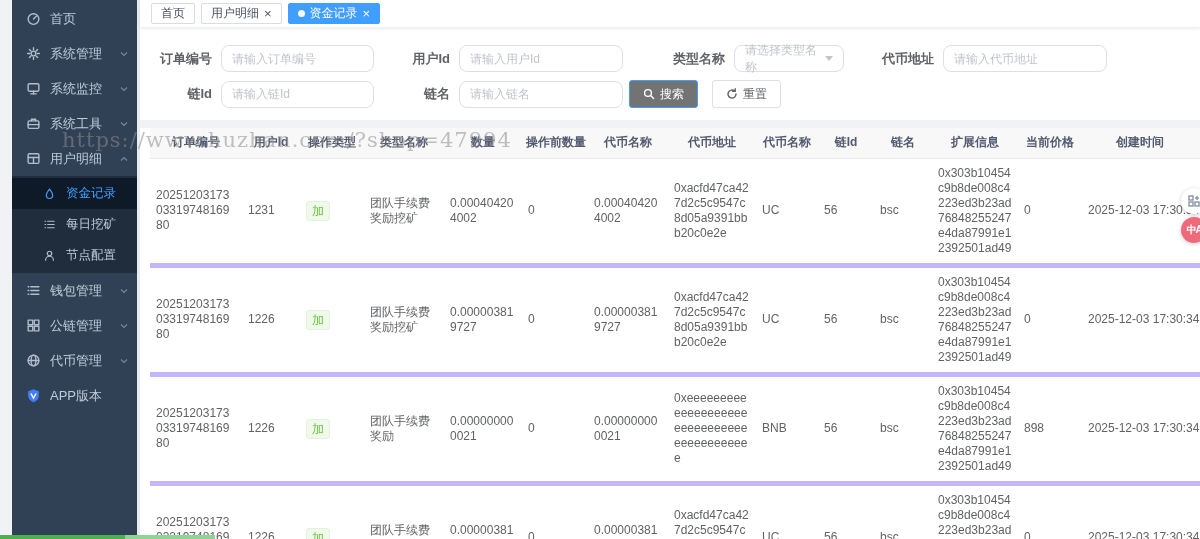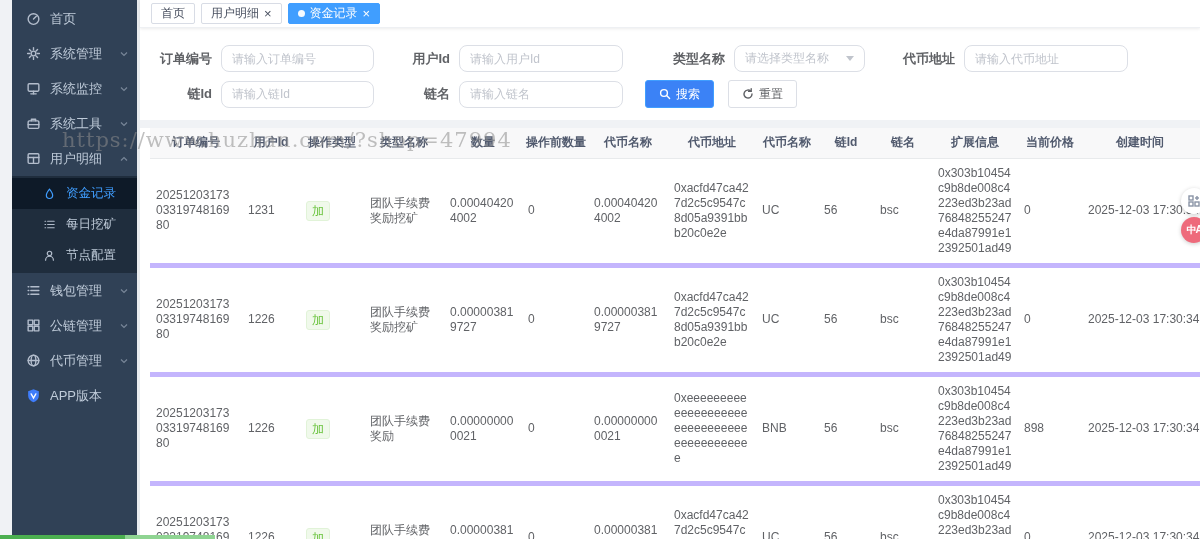--- a/index.html
+++ b/index.html
@@ -31,24 +31,24 @@
   
   .form-card { background:#fff; padding:9px 0 12px 0; flex-shrink:0; }
   .fr { display:flex; align-items:center; margin-top:8px; padding-left:14px; }
   .fg { display:flex; align-items:center; }
   .fg label { font-size:13px; font-weight:bold; color:#606266; text-align:right; margin-right:9px; white-space:nowrap; }
   .lb1 { width:58px; } .lb2 { width:46px; } .lb3 { width:58px; } .lb4 { width:58px; }
   .fg2 { margin-left:30px; } .fg3 { margin-left:44px; } .fg4 { margin-left:32px; }
   .inp, .sel { height:27px; border:1px solid #dcdfe6; border-radius:8px; font-size:12px; color:#606266; padding:0 10px; background:#fff; outline:none; font-family:inherit; }
   .inp::placeholder { color:#c0c4cc; }
   .inp.w1 { width:153px; } .inp.w2 { width:164px; }
-  .sel { width:131px; display:flex; align-items:center; justify-content:space-between; color:#c0c4cc; cursor:pointer; }
+  .sel { width:110px; display:flex; align-items:center; justify-content:space-between; color:#c0c4cc; cursor:pointer; }
   .sel .caret { width:0; height:0; border-left:4px solid transparent; border-right:4px solid transparent; border-top:5px solid #c0c4cc; }
   .btn { height:28px; border-radius:3px; font-size:12px; padding:0 13px; display:inline-flex; align-items:center; gap:5px; cursor:pointer; font-family:inherit; }
-  .btn-primary { background:#3b82f6; border:1px solid #409eff; color:#fff; margin-left:22px; }
+  .btn-primary { background:#737373; border:1px solid #409eff; color:#fff; margin-left:6px; }
   .btn-plain { background:#fff; border:1px solid #dcdfe6; color:#606266; margin-left:14px; }
   .btn svg { stroke:currentColor; fill:none; stroke-width:1.4; stroke-linecap:round; }
 
   
   .table-card { background:#fff; margin-top:8px; flex:1; overflow:hidden; padding:0 10px; }
   table { width:100%; border-collapse:collapse; table-layout:fixed; }
   thead th { background:#f8f8f9; color:#515a6e; font-size:12px; font-weight:bold; height:30px; padding:0 4px; text-align:center; border-bottom:1px solid #e8eaec; white-space:nowrap; overflow:hidden; }
   tbody td { font-size:12px; color:#606266; vertical-align:middle; padding:7px 6px; line-height:15px; border-bottom:5px solid #c4b5fd; word-break:break-all; }
   td.nowrap { white-space:nowrap; word-break:keep-all; }
   .tag-green { display:inline-block; background:#f0f9eb; border:1px solid #e1f3d8; color:#67c23a; font-size:12px; line-height:1; padding:3px 5px; border-radius:3px; }

